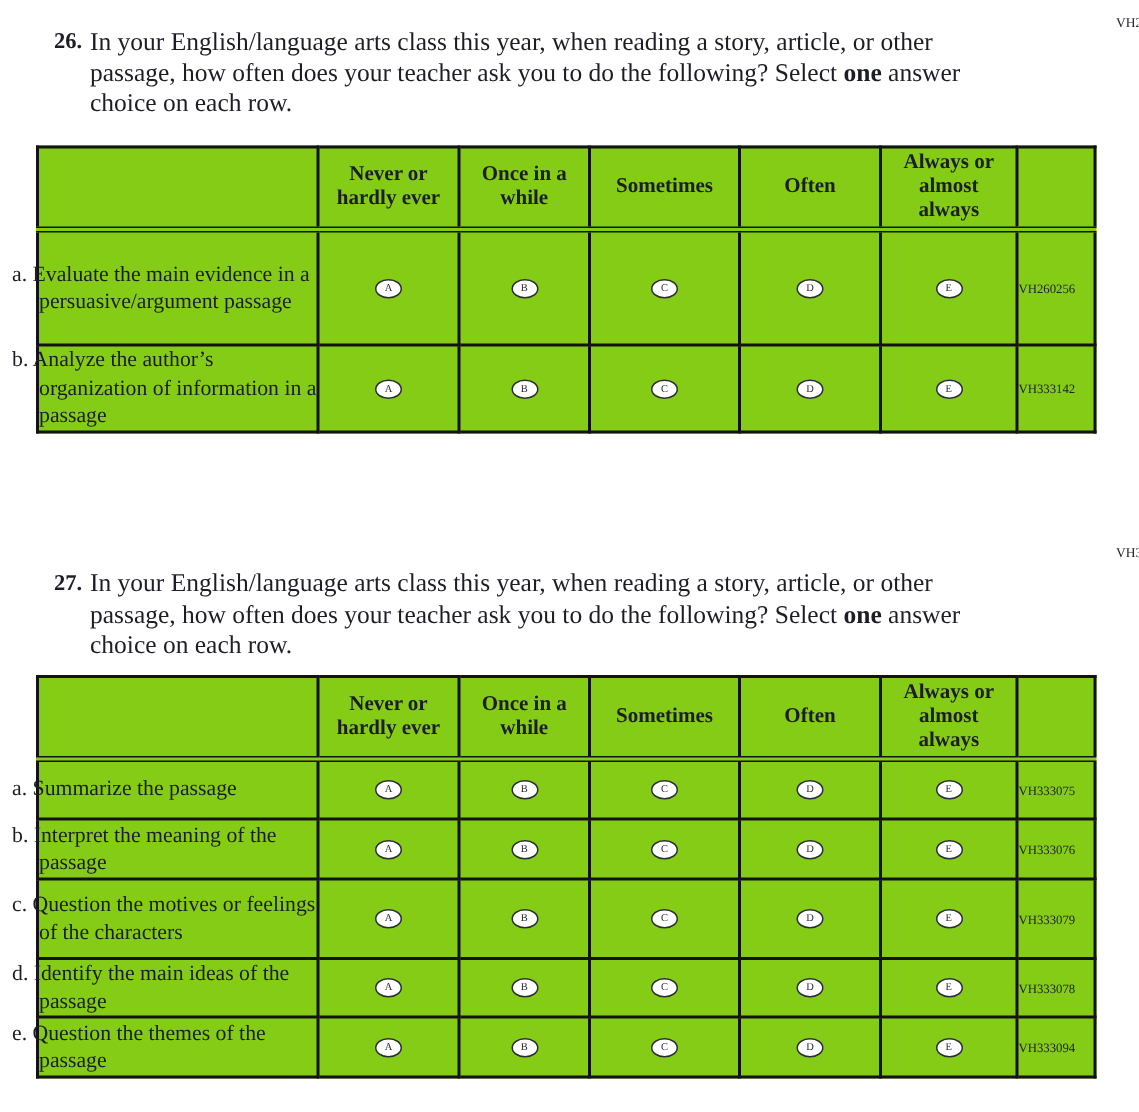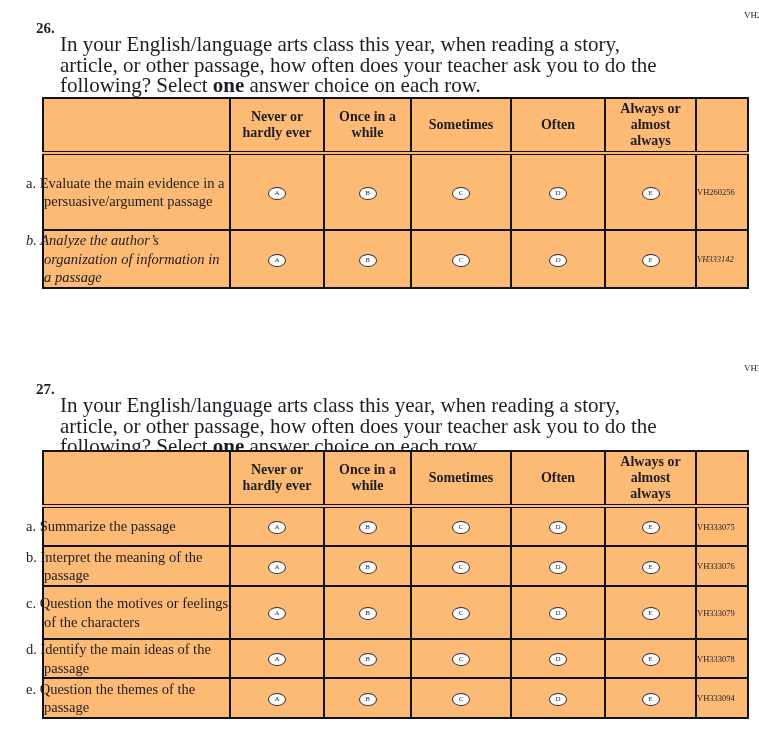--- a/index.html
+++ b/index.html
@@ -34,34 +34,33 @@
   .q26{top:18px;}
   .q27{top:379px;}
   .qnum{
     font-weight:bold;
     font-size:15px;
     line-height:20.5px;
     width:24px;
     flex:0 0 24px;
   }
   .qtext{
-    font-size:21px;
+    font-size:17px;
     line-height:20.5px;
     width:604px;
-    margin-top:16px;
   }
 
   
   table.survey{
     position:absolute;
-    left:42px;
+    left:24px;
     border-collapse:collapse;
     table-layout:fixed;
     width:705px;
-    background:#fdba74;
+    background:#84cc16;
   }
   .t26{top:97px;}
   .t27{top:450px;}
   table.survey, table.survey th, table.survey td{
     border:2px solid #121218;
   }
   table.survey tr.header-row{height:54px;}
   table.survey th{
     font-size:14px;
     font-weight:bold;
@@ -87,21 +86,21 @@
   td.opt{text-align:center;}
   td.codec{
     border-left-width:3px;
     font-size:8.5px;
     padding-left:3px;
     color:#23232e;
     margin-top:34px;
   }
   th.code-h{border-left-width:3px;}
   .h76{height:77px;}
-  .h70{height:52px;font-style:italic;}
+  .h70{height:52px;}
   .h40{height:40px;}
   .h53{height:53px;}
   .h42{height:30px;}
 
   
   .bubble{
     display:inline-block;
     width:16px;height:11px;
     border:1.2px solid #2c2c38;
     border-radius:50%;

